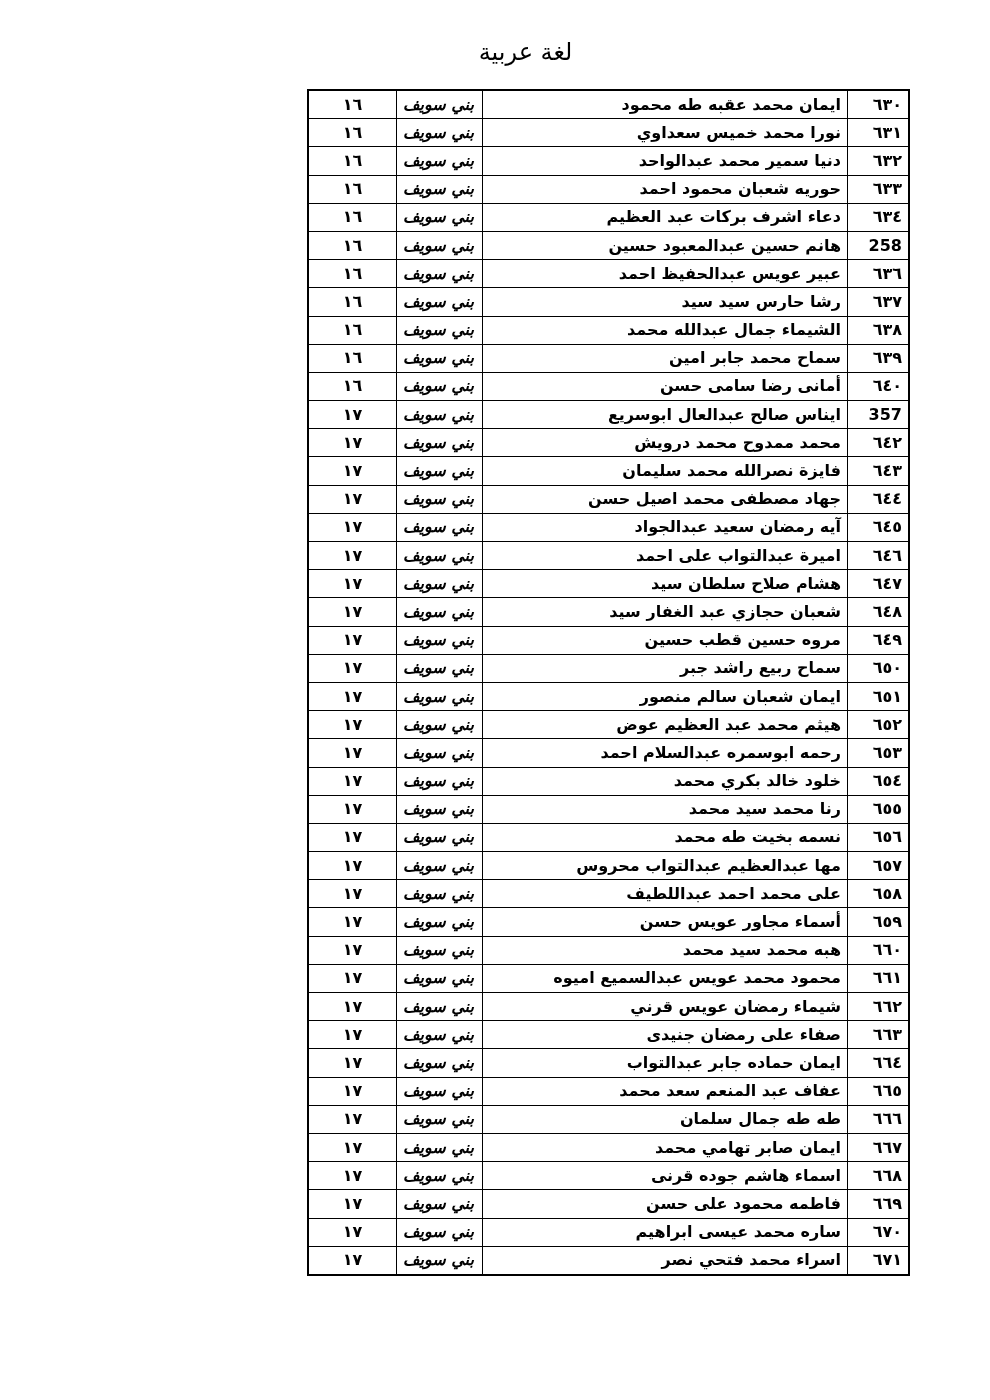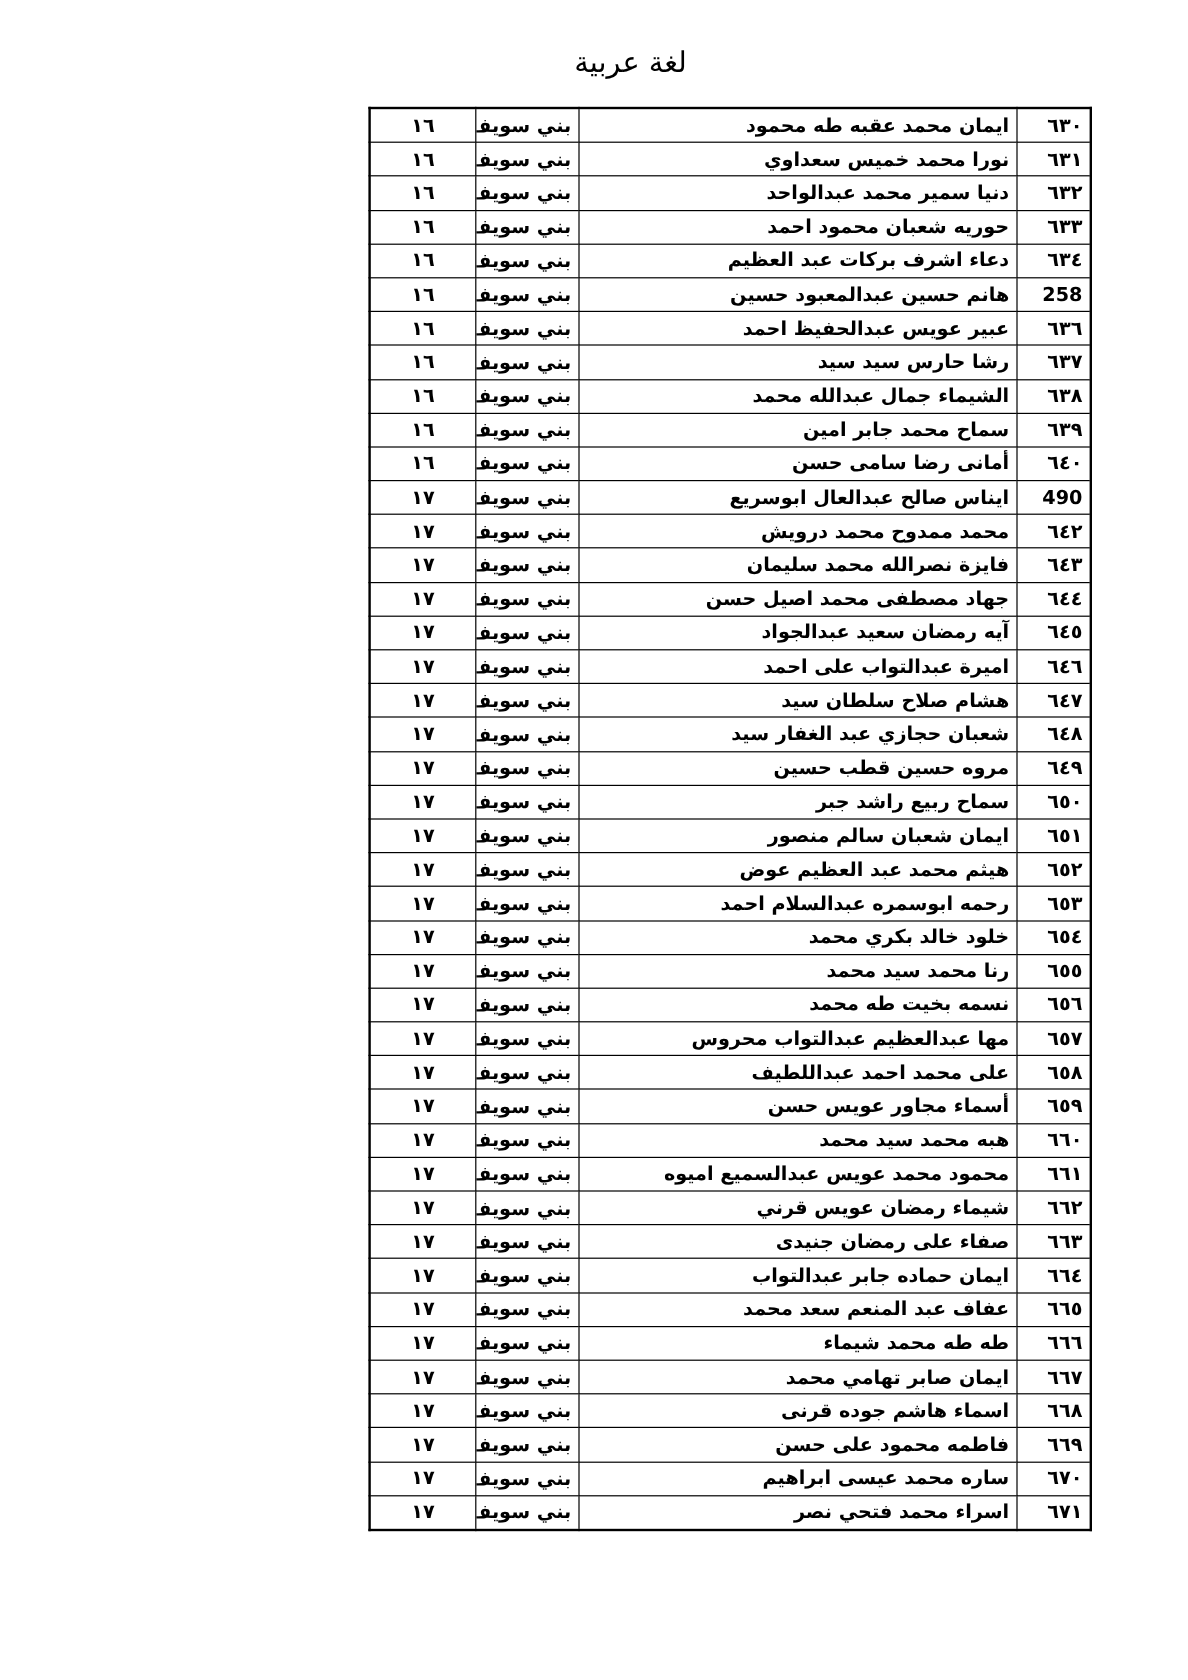--- a/index.html
+++ b/index.html
@@ -9,21 +9,21 @@
            font-size: 24px; font-family: "DejaVu Sans", sans-serif; direction: rtl; }
   .title span { position: relative; left: 12px; margin-left: 37px; }
   table.roster { position: absolute; top: 89px; left: 307px; width: 600px;
                  border-collapse: collapse; direction: rtl; table-layout: fixed;
                  border: 2px solid #000; }
   table.roster td { border: 1.5px solid #000; height: 27.2px; padding: 0 6px;
                     font-weight: bold; font-size: 16px; white-space: nowrap; overflow: hidden;
                     font-family: "DejaVu Sans", sans-serif; line-height: 1; }
   td.num { width: 48px; text-align: right; font-size: 15px; }
   td.name { width: 352px; text-align: right; border-radius: 13px; }
-  td.city { width: 73px; text-align: center; }
+  td.city { width: 73px; text-align: left; font-style: italic; }
   td.grp { width: 75px; text-align: center; font-size: 15px; }
 </style>
 </head>
 <body>
 
 <div class="title">
   <span>لغة عربية</span>
 </div>
 
 <table class="roster">
@@ -88,21 +88,21 @@
         <td class="city">بني سويف</td>
         <td class="grp">١٦</td>
       </tr>
       <tr>
         <td class="num">٦٤٠</td>
         <td class="name">أمانى رضا سامى حسن</td>
         <td class="city">بني سويف</td>
         <td class="grp">١٦</td>
       </tr>
       <tr>
-        <td class="num">490</td>
+        <td class="num">357</td>
         <td class="name">ايناس صالح عبدالعال ابوسريع</td>
         <td class="city">بني سويف</td>
         <td class="grp">١٧</td>
       </tr>
       <tr>
         <td class="num">٦٤٢</td>
         <td class="name">محمد ممدوح محمد درويش</td>
         <td class="city">بني سويف</td>
         <td class="grp">١٧</td>
       </tr>
@@ -239,21 +239,21 @@
         <td class="grp">١٧</td>
       </tr>
       <tr>
         <td class="num">٦٦٥</td>
         <td class="name">عفاف عبد المنعم سعد محمد</td>
         <td class="city">بني سويف</td>
         <td class="grp">١٧</td>
       </tr>
       <tr>
         <td class="num">٦٦٦</td>
-        <td class="name">طه طه محمد شيماء</td>
+        <td class="name">طه طه جمال سلمان</td>
         <td class="city">بني سويف</td>
         <td class="grp">١٧</td>
       </tr>
       <tr>
         <td class="num">٦٦٧</td>
         <td class="name">ايمان صابر تهامي محمد</td>
         <td class="city">بني سويف</td>
         <td class="grp">١٧</td>
       </tr>
       <tr>

